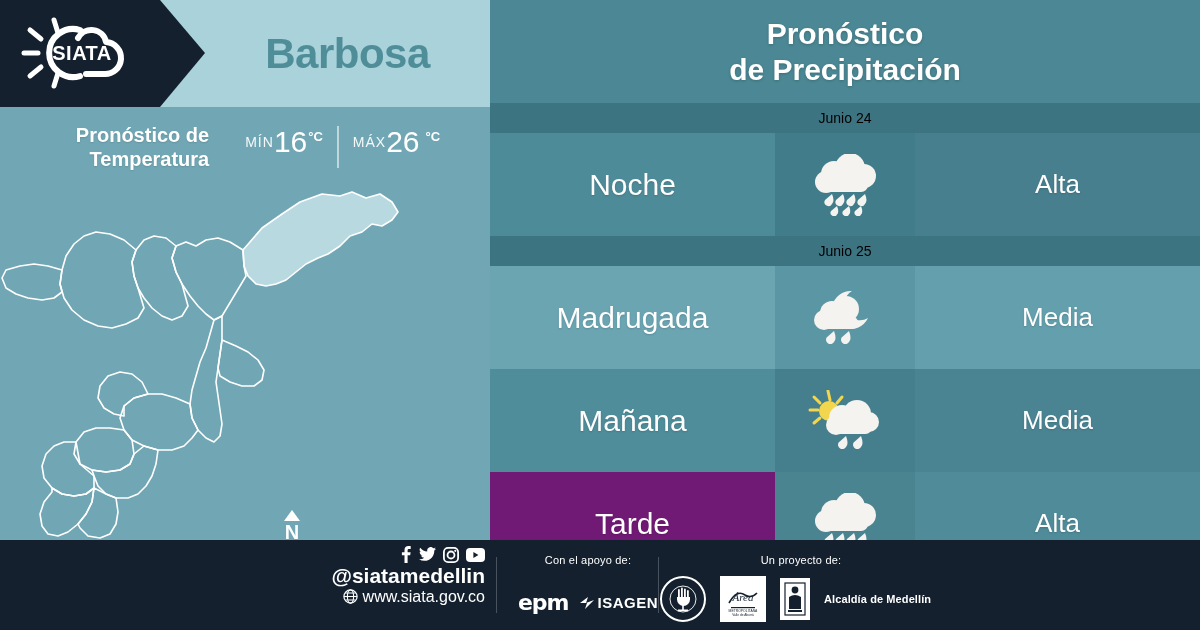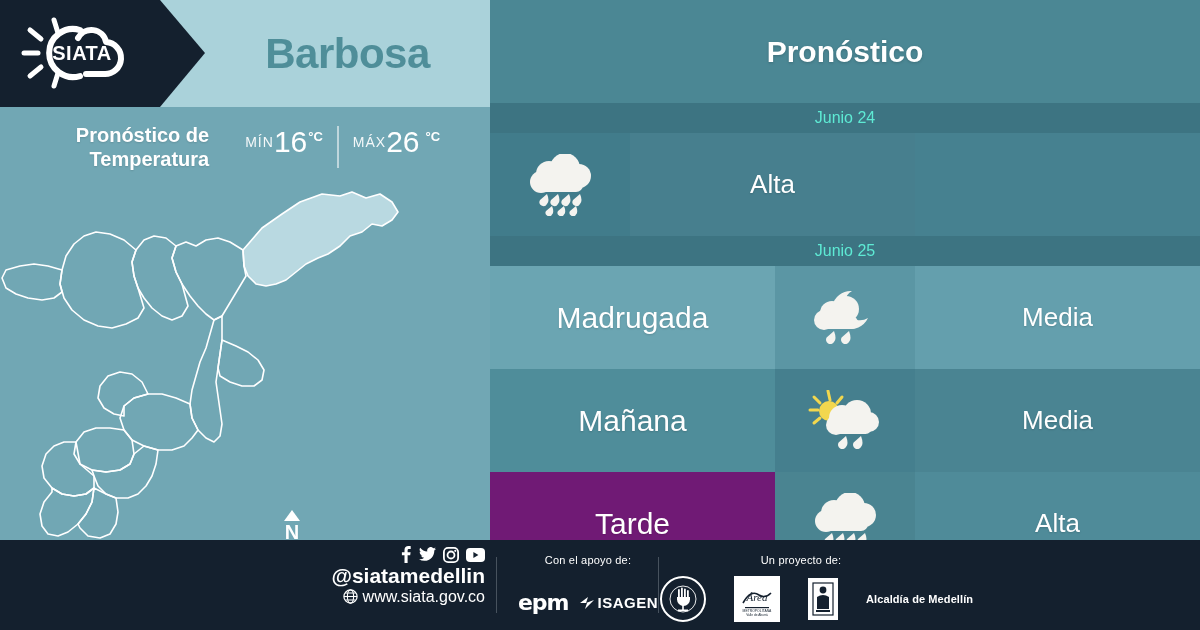--- a/index.html
+++ b/index.html
@@ -70,21 +70,21 @@
     height:103px; display:flex; flex-direction:column;
     align-items:center; justify-content:center;
     color:#fff; font-size:30px; font-weight:bold; line-height:1.2;
     text-shadow:0 1px 3px rgba(0,0,0,.18);
     background:#4b8794;
   }
 
   .date-band {
     height:30px; background:#3d7482;
     display:flex; align-items:center; justify-content:center;
-    color:#5eead4; font-size:16px;
+    color:#000000; font-size:14px;
   }
 
   .frow { height:103px; display:flex; align-items:stretch; }
   .frow .cell-period { width:285px; display:flex; align-items:center; justify-content:center; }
   .frow .cell-icon   { width:140px; display:flex; align-items:center; justify-content:center; }
   .frow .cell-prob   { width:285px; display:flex; align-items:center; justify-content:center; }
   .period-txt { color:#fff; font-size:30px; text-shadow:0 1px 2px rgba(0,0,0,.15); }
   .prob-txt   { color:#fff; font-size:26px; text-shadow:0 1px 2px rgba(0,0,0,.15); }
 
   
@@ -114,21 +114,21 @@
   .f-icons { display:flex; justify-content:flex-end; gap:7px; align-items:center; margin-bottom:1px; }
   .f-handle { font-size:21px; font-weight:bold; line-height:1.12; }
   .f-web { font-size:16px; display:flex; align-items:center; justify-content:flex-end; gap:5px; }
   .f-sep { position:absolute; width:1px; height:56px; background:#47525e; top:17px; }
   .f-apoyo { position:absolute; left:508px; top:14px; width:160px; text-align:center; }
   .f-cap { font-size:11px; margin-bottom:24px; letter-spacing:.2px;}
   .f-logos { display:flex; align-items:center; justify-content:center; gap:10px; }
   .epm-word { font-size:22px; font-weight:bold; letter-spacing:-1px; font-family:"DejaVu Sans", sans-serif;}
   .isagen-word { font-size:15px; font-weight:bold; letter-spacing:.5px; }
   .f-proyecto { position:absolute; left:706px; top:14px; width:190px; text-align:center; }
-  .f-proy-logos { position:absolute; left:660px; top:36px; display:flex; align-items:center; gap:28px; }
+  .f-proy-logos { position:absolute; left:660px; top:36px; display:flex; align-items:center; gap:14px; }
   .alcaldia-word { font-size:11px; font-weight:bold; letter-spacing:.1px; }
   .seal { width:46px; height:46px; border-radius:50%; border:2px solid #fff;
           display:flex; align-items:center; justify-content:center; }
   .area-box { width:46px; height:46px; background:#fff; display:flex; align-items:center; justify-content:center; }
   .alc-box { width:30px; height:42px; background:#fff; display:flex; align-items:center; justify-content:center; }
 </style>
 </head>
 <body>
 
 <div id="app">
@@ -226,27 +226,31 @@
         <span class="north-arrow"></span>
         <span class="north-letter">N</span>
       </div>
     </div>
   </div>
 
   <div class="right-panel">
 
     <div class="right-header">
       <div>Pronóstico</div>
+      <div>de Precipitación</div>
     </div>
 
     <div class="date-band">
       <span>Junio 24</span>
     </div>
 
     <div class="frow shade-a">
+      <div class="cell-period">
+        <span class="period-txt">Noche</span>
+      </div>
       <div class="cell-icon">
         <svg width="74" height="62" viewBox="0 0 74 62">
           <g fill="#f4f3ef">
             <circle cx="26" cy="20" r="13"></circle>
               <circle cx="42" cy="14" r="15"></circle>
             <circle cx="56" cy="22" r="12"></circle>
               <circle cx="18" cy="28" r="11"></circle>
             <rect x="16" y="24" width="44" height="14" rx="7"></rect>
             <path d="M24 40 q3 7 0 10 a4 4 0 0 1 -7 -4 z"></path>
             <path d="M35 40 q3 7 0 10 a4 4 0 0 1 -7 -4 z"></path>

